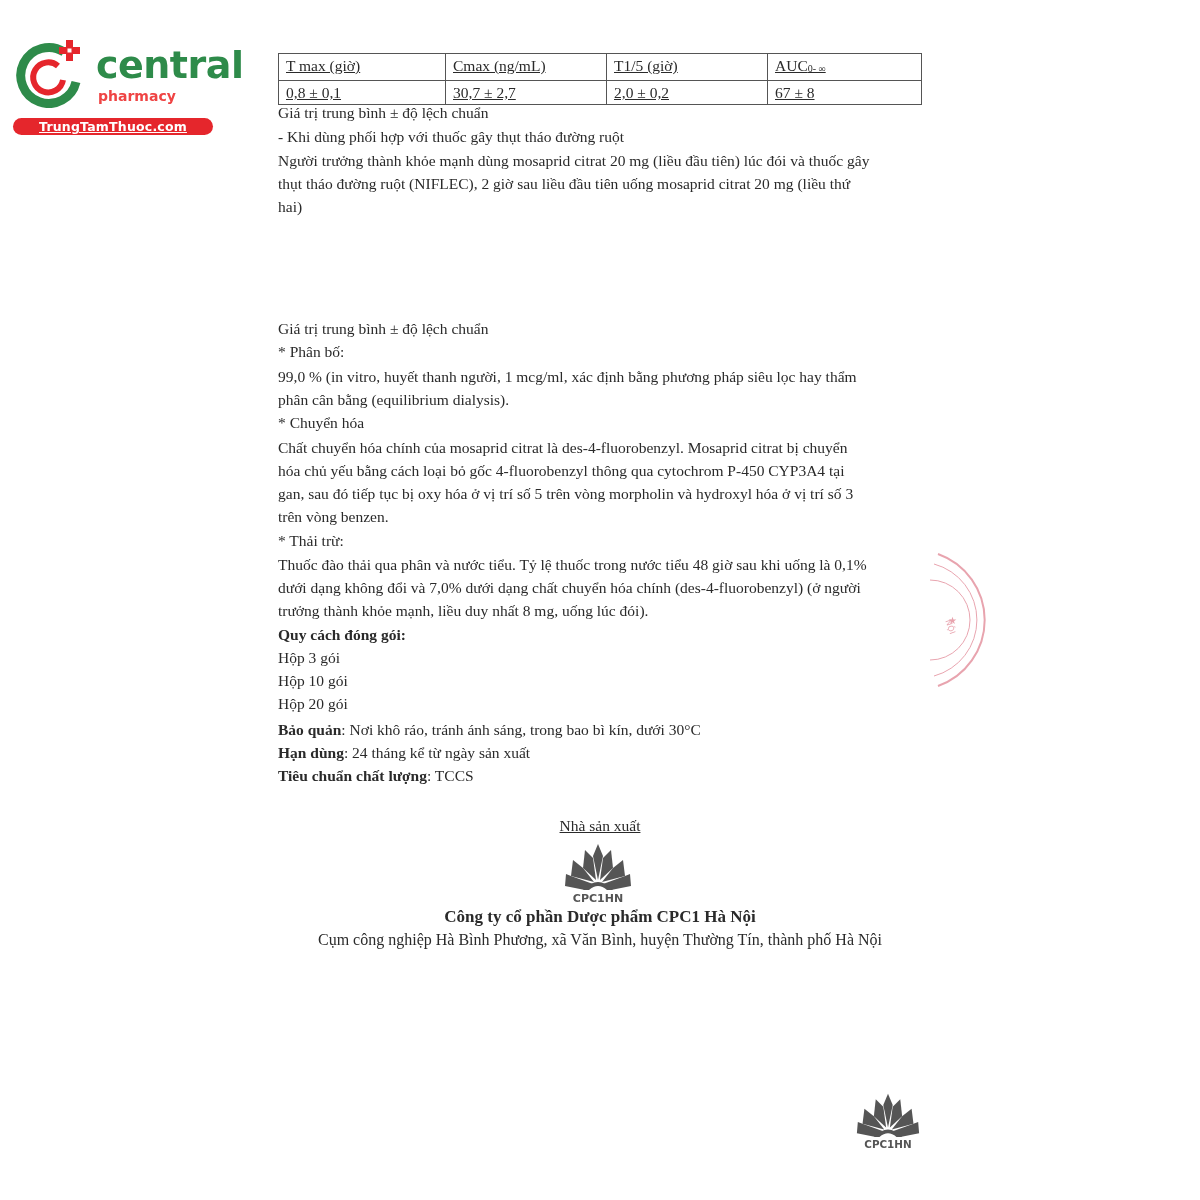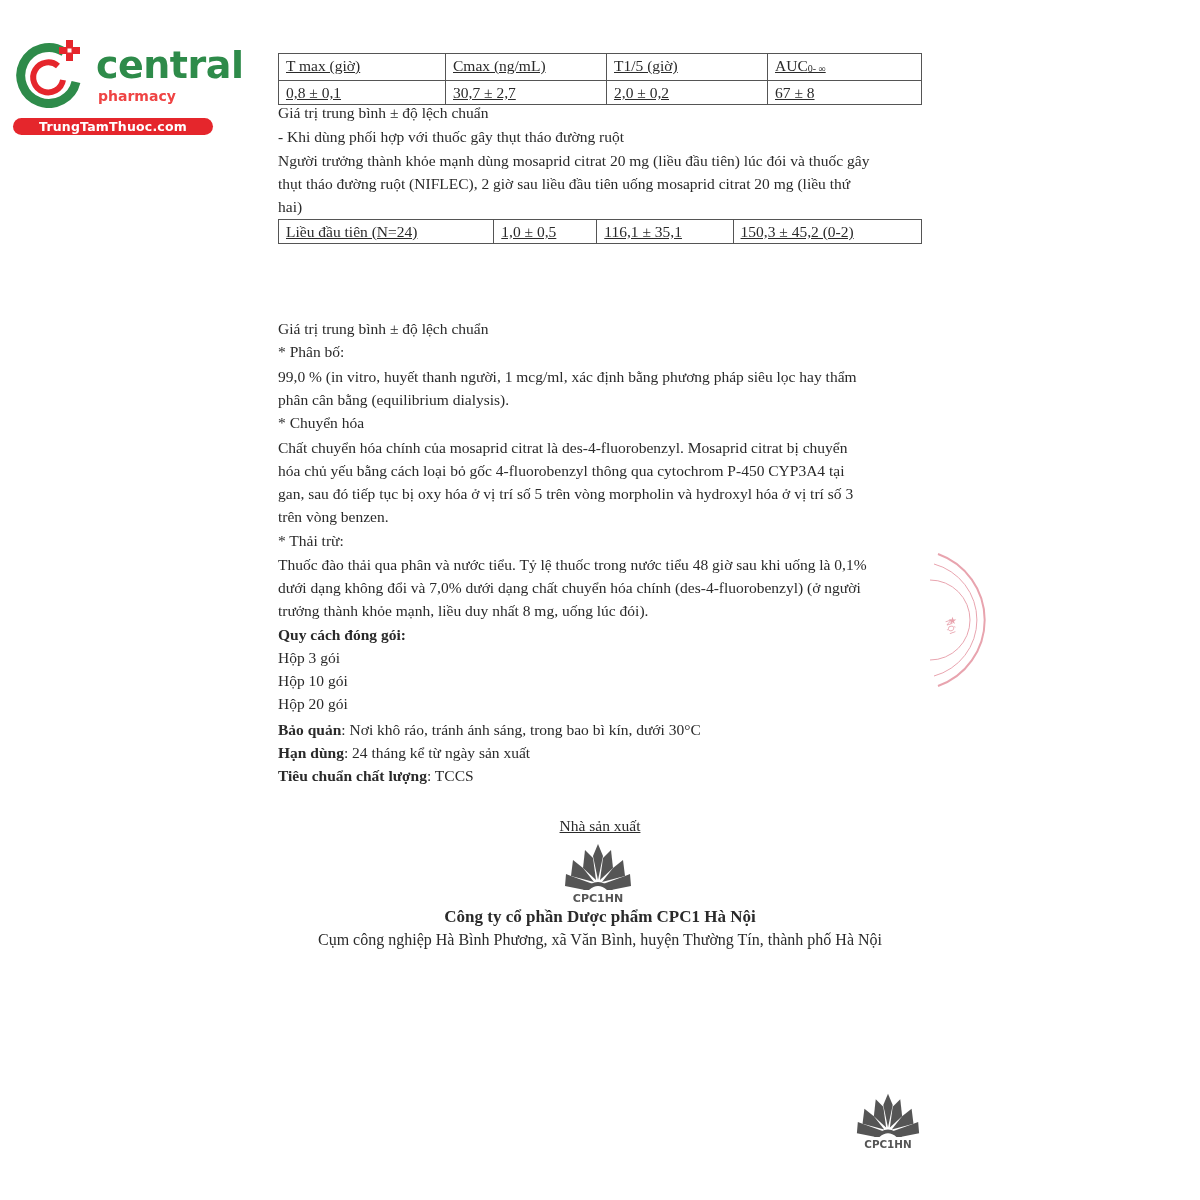--- a/index.html
+++ b/index.html
@@ -5,21 +5,21 @@
     html, body { margin: 0; padding: 0; }
     body {
       width: 1200px; height: 1200px; background: #ffffff; position: relative; overflow: hidden;
       font-family: "Liberation Serif", "DejaVu Serif", serif; color: #2a2a2a;
     }
     
     .logo { position: absolute; left: 10px; top: 38px; width: 205px; height: 100px; }
     .logo-mark { position: absolute; left: 4px; top: 0; width: 70px; height: 70px; }
     .logo-word { position: absolute; left: 86px; top: 8px; font-family: "DejaVu Sans", sans-serif; font-weight: bold; font-size: 38px; color: #2e8b4a; letter-spacing: -0.5px; line-height: 1; }
     .logo-sub { position: absolute; left: 88px; top: 51px; font-family: "DejaVu Sans", sans-serif; font-weight: bold; font-size: 14px; color: #ef4444; line-height: 1; }
-    .logo-url { position: absolute; left: 3px; top: 80px; width: 200px; height: 17px; background: #e5262c; border-radius: 9px; color: #fff; font-family: "DejaVu Sans", sans-serif; font-weight: bold; font-size: 12.5px; text-align: center; line-height: 17px; letter-spacing: 0.2px; }
+    .logo-url { position: absolute; left: 3px; top: 80px; width: 200px; height: 17px; background: #e5262c; border-radius: 9px; color: #fff; font-family: "DejaVu Sans", sans-serif; font-weight: bold; font-size: 12.5px; text-align: center; line-height: 17px; letter-spacing: 0.2px; text-decoration: underline; }
 
     .doc { position: absolute; left: 278px; top: 0; width: 644px; font-size: 15.5px; line-height: 23px; }
     table.pk { border-collapse: collapse; width: 644px; font-size: 15.5px; }
     table.pk td { border: 1px solid #555; padding: 1px 7px; vertical-align: top; line-height: 21px; text-decoration: underline; }
     .t1 { position: absolute; top: 53px; left: 0; }
     .t2 { position: absolute; top: 219px; left: 0; }
     .line { position: absolute; left: 0; white-space: nowrap; }
     .b { font-weight: bold; }
     sub.s { font-size: 10px; vertical-align: -1px; }
 
@@ -66,26 +66,20 @@
   </tbody>
     </table>
   <div class="line" style="top:101px">Giá trị trung bình ± độ lệch chuẩn</div>
   <div class="line" style="top:125px">- Khi dùng phối hợp với thuốc gây thụt tháo đường ruột</div>
   <div class="line" style="top:149px">Người trưởng thành khỏe mạnh dùng mosaprid citrat 20 mg (liều đầu tiên) lúc đói và thuốc gây</div>
   <div class="line" style="top:172px">thụt tháo đường ruột (NIFLEC), 2 giờ sau liều đầu tiên uống mosaprid citrat 20 mg (liều thứ</div>
   <div class="line" style="top:195px">hai)</div>
 
   <table class="pk t2">
     <tbody>
-    <tr>
-      <td>Liều đầu tiên (N=24)</td>
-      <td>1,0 ± 0,5</td>
-      <td>116,1 ± 35,1</td>
-      <td>150,3 ± 45,2 (0-2)</td>
-    </tr>
   </tbody>
     </table>
   <div class="line" style="top:317px">Giá trị trung bình ± độ lệch chuẩn</div>
 
   <div class="line" style="top:340px">* Phân bố:</div>
   <div class="line" style="top:365px">99,0 % (in vitro, huyết thanh người, 1 mcg/ml, xác định bằng phương pháp siêu lọc hay thẩm</div>
   <div class="line" style="top:388px">phân cân bằng (equilibrium dialysis).</div>
 
   <div class="line" style="top:411px">* Chuyển hóa</div>
   <div class="line" style="top:436px">Chất chuyển hóa chính của mosaprid citrat là des-4-fluorobenzyl. Mosaprid citrat bị chuyển</div>

